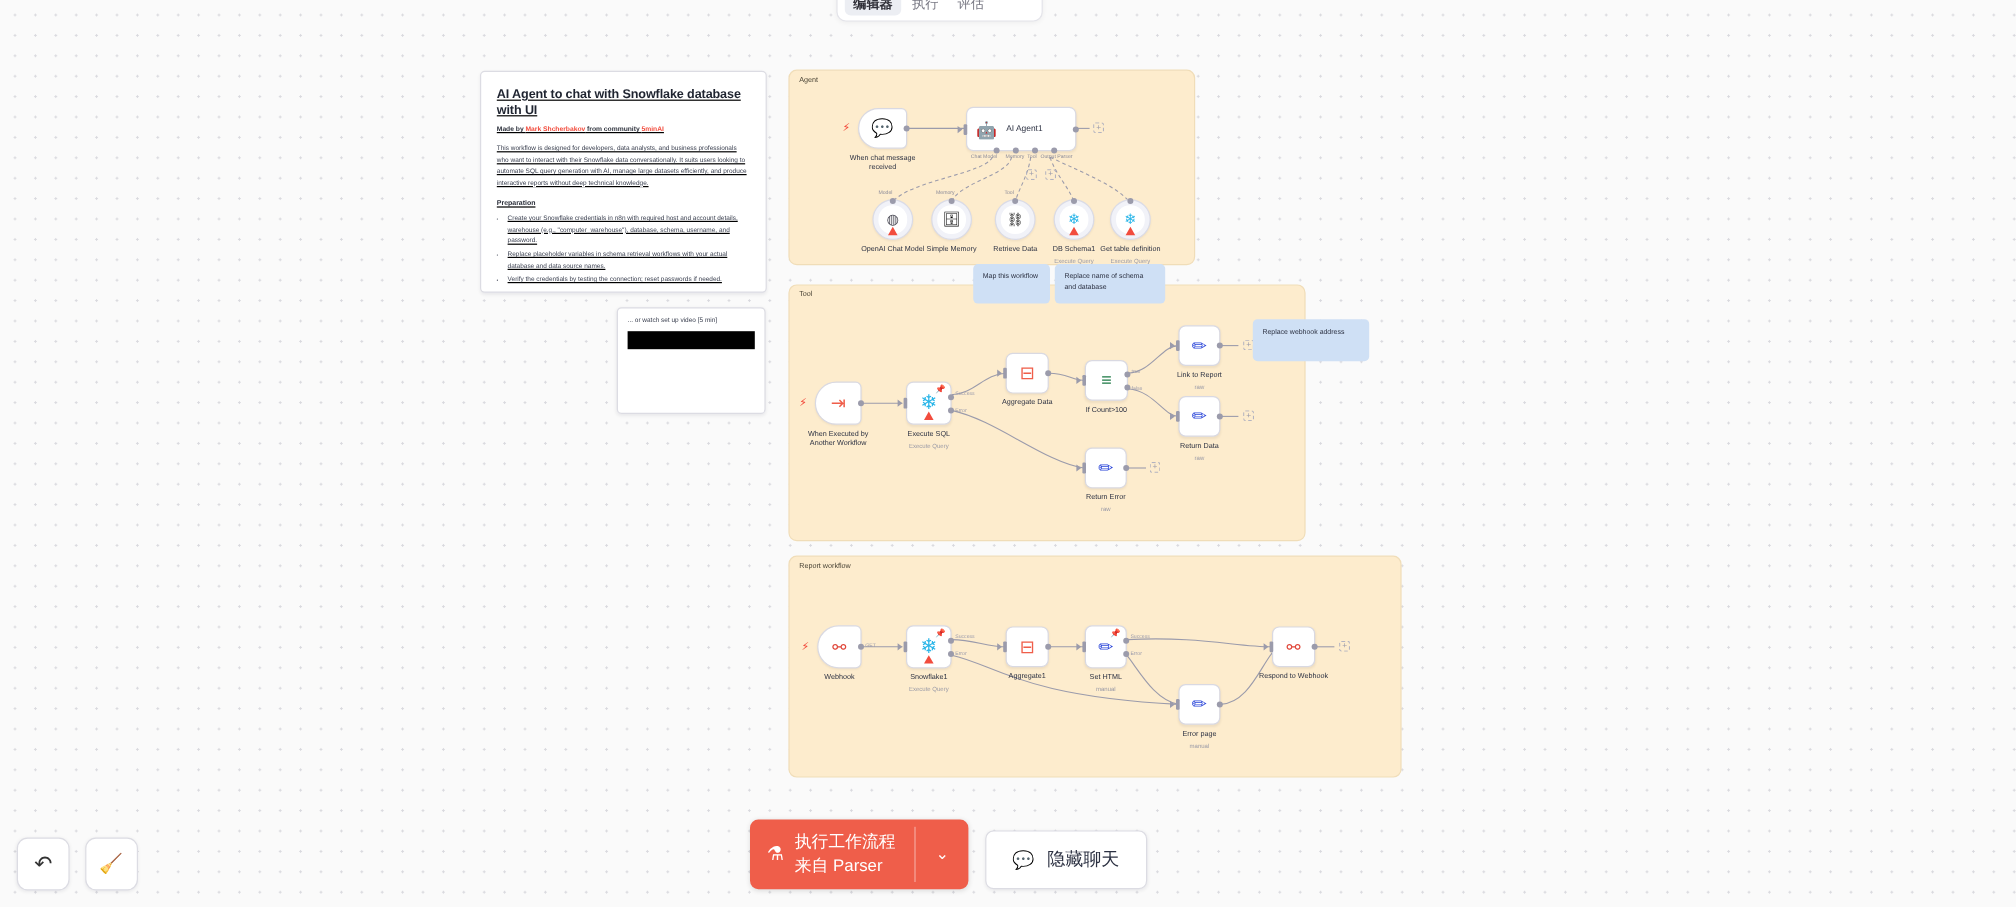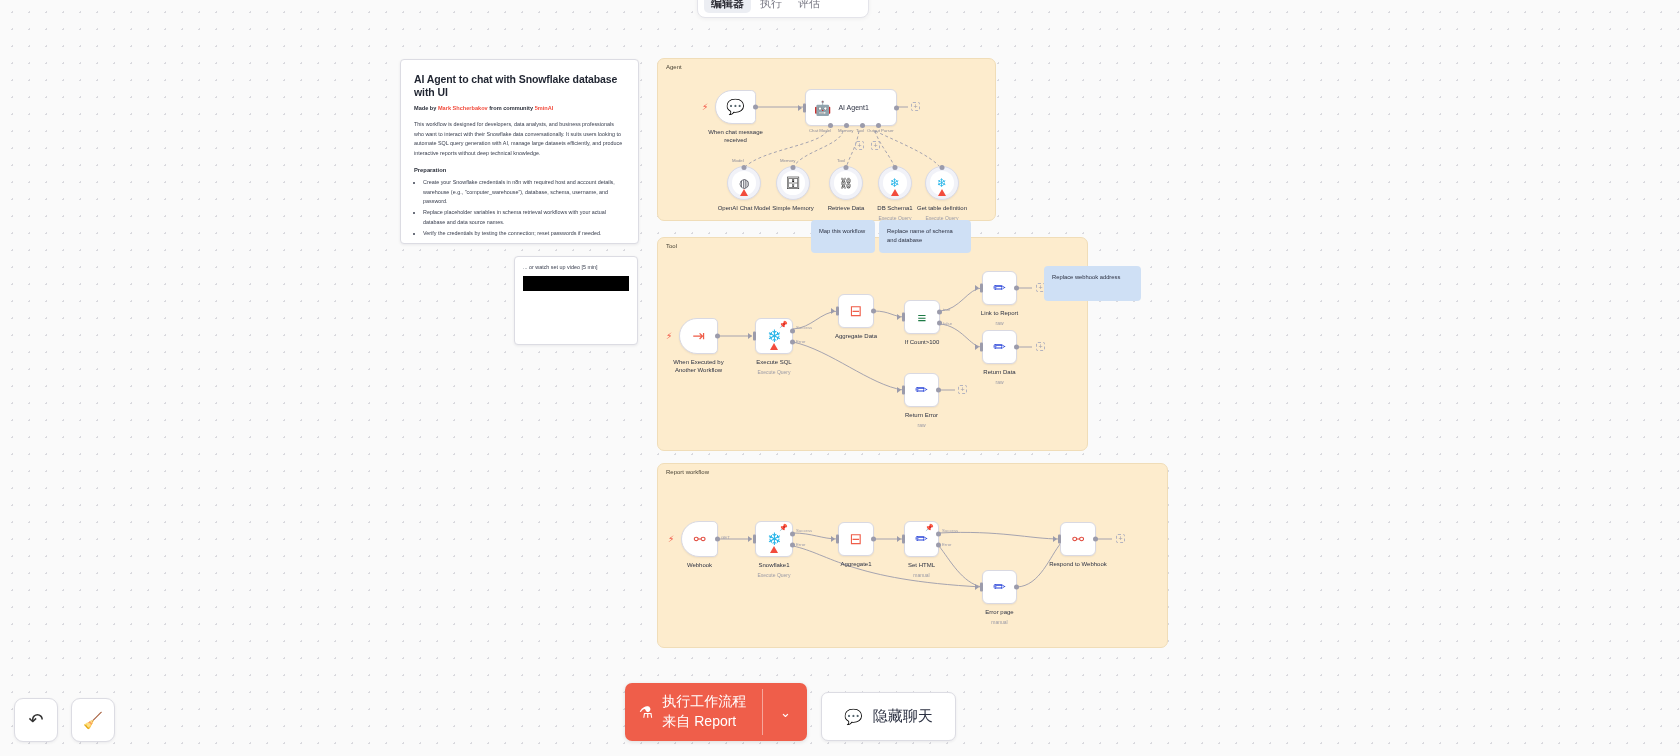--- a/index.html
+++ b/index.html
@@ -40,21 +40,21 @@
   #canvas { position: absolute; inset: 0; }
 
   
   .note-white {
     position: absolute;
     background: #fff;
     border: 1px solid #dcdce3;
     border-radius: 4px;
     box-shadow: 0 1px 3px rgba(20,20,40,.07);
   }
-  #note-main { left: 400px; top: 59px; width: 239px; height: 185px; padding: 13px 13px 0 13px; }
+  #note-main { left: 400px; top: 59px; width: 239px; height: 185px; padding: 13px 13px 0 13px; text-decoration: underline; }
   #note-main h1 { font-size: 10.5px; font-weight: 700; color: #1f2430; letter-spacing: -0.1px; line-height: 1.25; }
   #note-main .byline { font-size: 5.6px; font-weight: 700; color: #2b2f3a; margin-top: 6px; }
   #note-main .byline .lnk { color: #f24c3d; font-weight:700; }
   #note-main p.body { font-size: 5.4px; color: #3b4050; line-height: 1.75; margin-top: 9px; }
   #note-main h2 { font-size: 5.8px; font-weight: 700; color: #2b2f3a; margin-top: 9px; }
   #note-main ul { margin-top: 5px; padding-left: 9px; }
   #note-main li { font-size: 5.4px; color: #3b4050; line-height: 1.75; margin-bottom: 2px; }
 
   #note-video { left: 514px; top: 256px; width: 124px; height: 89px; padding: 7px 8px; }
   #note-video .vtitle { font-size: 5.4px; color: #3b4050; }
@@ -533,21 +533,21 @@
     <span style="font-size:18px;color:#333;">↶</span>
   </div>
   <div class="sqbtn">
     <span style="font-size:16px;">🧹</span>
   </div>
 </div>
 
 <div id="exec-wrap">
   <div id="exec-main">
     <span style="font-size:16px;">⚗</span>
-    <span class="txt"><span>执行工作流程</span><br><span>来自 Report</span></span>
+    <span class="txt"><span>执行工作流程</span><br><span>来自 Parser</span></span>
   </div>
   <div id="exec-split"></div>
   <div id="exec-caret">
     <span style="font-size:13px;">⌄</span>
   </div>
 </div>
 
 <div id="hide-chat">
   <span style="font-size:15px;">💬</span>
   <span>隐藏聊天</span>

